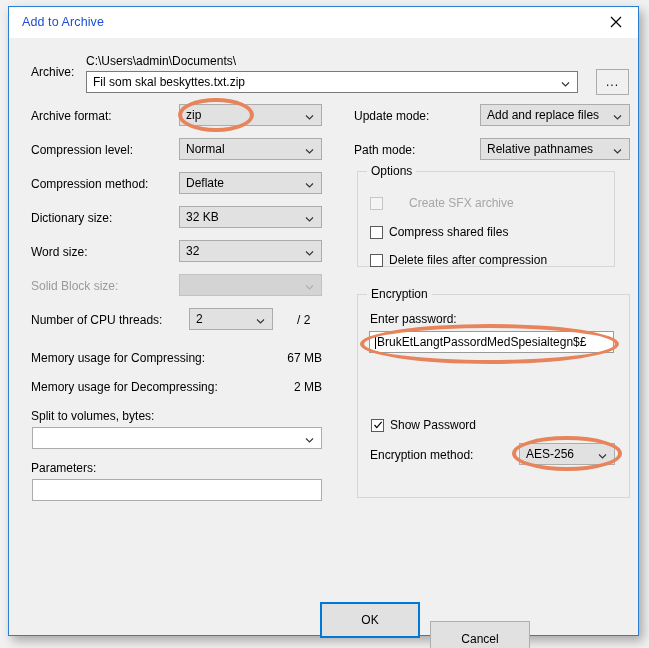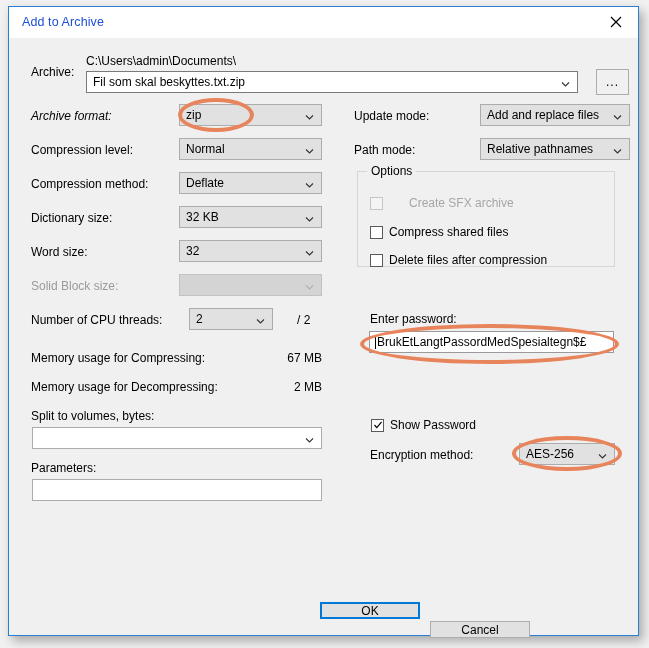--- a/index.html
+++ b/index.html
@@ -98,21 +98,21 @@
   }
   .chkbox.dis{border-color:#c6c6c6;background:#f4f4f4;}
   .chk .ctext{margin-left:6px;font-size:12px;color:#000;white-space:nowrap;}
   .chk .ctext.dis{color:#a6a6a6;}
 
   .right-val{position:absolute;font-size:12px;text-align:right;}
 
   
   .btn{
     position:absolute;box-sizing:border-box;
-    height:17px;width:100px;
+    height:36px;width:100px;
     background:#e1e1e1;border:1px solid #adadad;
     display:flex;align-items:center;justify-content:center;
     font-size:12px;color:#000;cursor:default;
   }
   .btn.default{border:2px solid #0078d7;background:#e1e1e1;}
 
   
   .ellipse{
     position:absolute;
     border:4px solid #e8845c;
@@ -144,21 +144,21 @@
     <div class="combo white" style="left:77px;top:33px;width:492px;">
       <span>Fil som skal beskyttes.txt.zip</span>
       <span class="arrow">
         <svg width="9" height="9" viewBox="0 0 9 9">
             <path d="M1 3 L4.5 6.5 L8 3" stroke="#333" stroke-width="1.1" fill="none"></path>
           </svg>
       </span>
     </div>
     <div class="btn-dots" style="left:587px;top:31px;width:33px;height:26px;">...</div>
 
-    <div class="lbl" style="left:22px;top:71px;font-style:italic;">Archive format:</div>
+    <div class="lbl" style="left:22px;top:71px;">Archive format:</div>
     <div class="combo" style="left:170px;top:66px;width:143px;">
       <span>zip</span>
       <span class="arrow">
         <svg width="9" height="9" viewBox="0 0 9 9">
             <path d="M1 3 L4.5 6.5 L8 3" stroke="#333" stroke-width="1.1" fill="none"></path>
           </svg>
       </span>
     </div>
 
     <div class="lbl" style="left:22px;top:105px;">Compression level:</div>
@@ -272,20 +272,23 @@
     </div>
     <div class="chk" style="left:361px;top:215px;">
       <span class="chkbox"></span>
       <span class="ctext">Delete files after compression</span>
     </div>
     <div class="chk" style="left:361px;top:187px;">
       <span class="chkbox"></span>
       <span class="ctext">Compress shared files</span>
     </div>
 
+    <div class="group" style="left:348px;top:256px;width:273px;height:204px;">
+      <div class="group-title">Encryption</div>
+    </div>
     <div class="lbl" style="left:361px;top:274px;">Enter password:</div>
     <div class="txtbox pwd" style="left:360px;top:293px;width:245px;">
       <span class="caret"></span>
         <span>BrukEtLangtPassordMedSpesialtegn$£</span>
     </div>
 
     <div class="chk" style="left:362px;top:380px;">
       <span class="chkbox">
         <svg width="10" height="10" viewBox="0 0 10 10">
             <path d="M1.5 5 L3.8 7.6 L8.6 1.8" stroke="#000" stroke-width="1.2" fill="none"></path>

